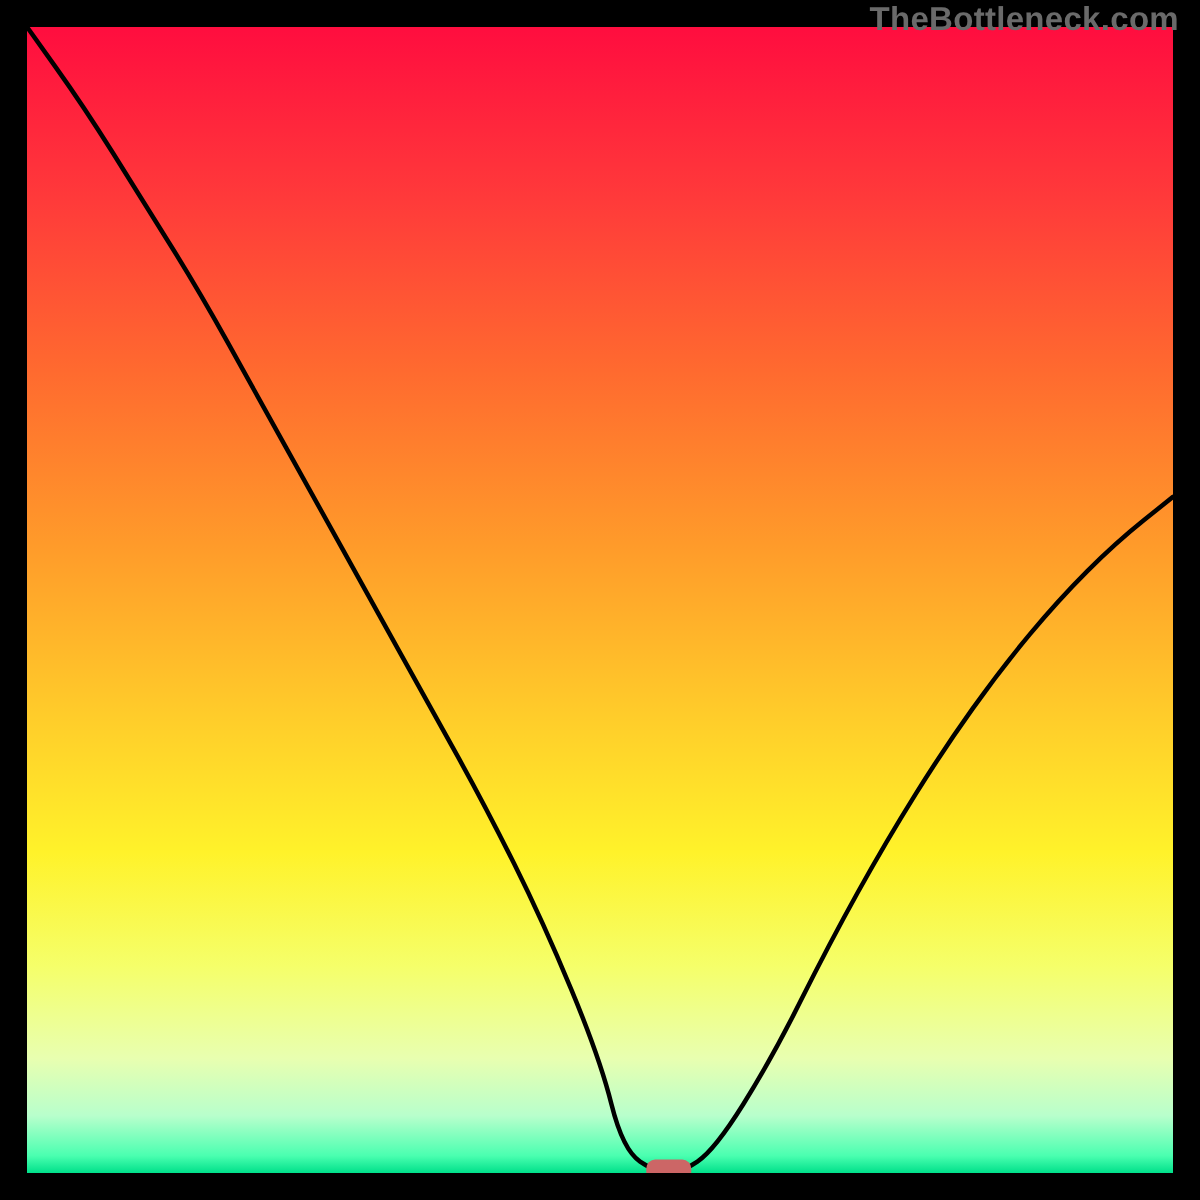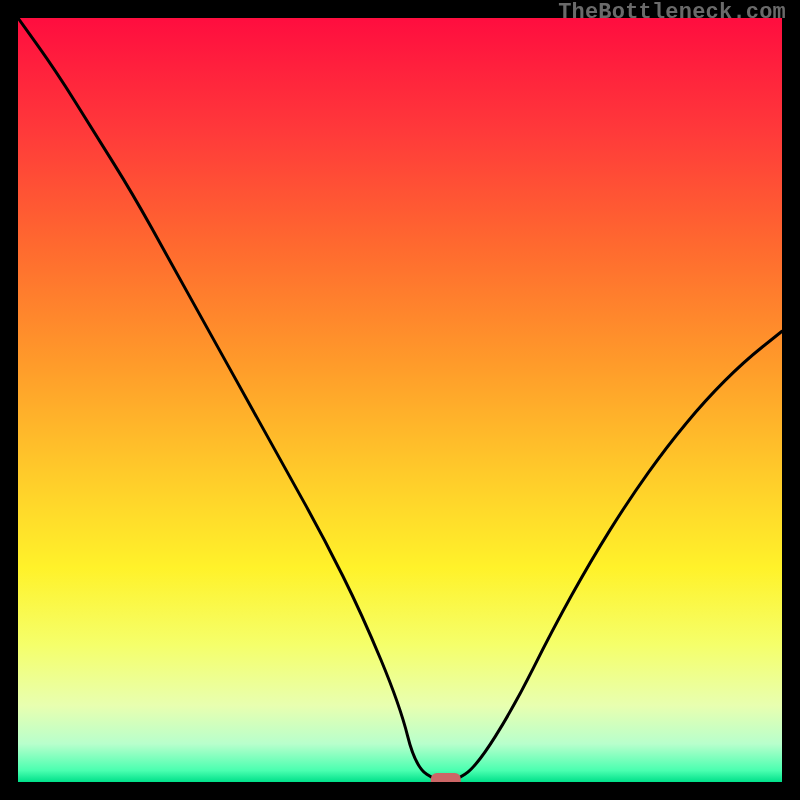--- a/index.html
+++ b/index.html
@@ -22,21 +22,21 @@
     position: absolute;
     left: 0;
     top: 0;
     width: 764px;
     height: 764px;
   }
   .attribution {
     position: absolute;
     top: 0;
     right: 14px;
-    font-family: Liberation Mono, monospace;
+    font-family: Liberation Sans, sans-serif;
     font-size: 22px;
     font-weight: 600;
     color: #6a6a6a;
     letter-spacing: 0.2px;
   }
 </style>
 </head>
 <body>
 
 <div class="frame">

